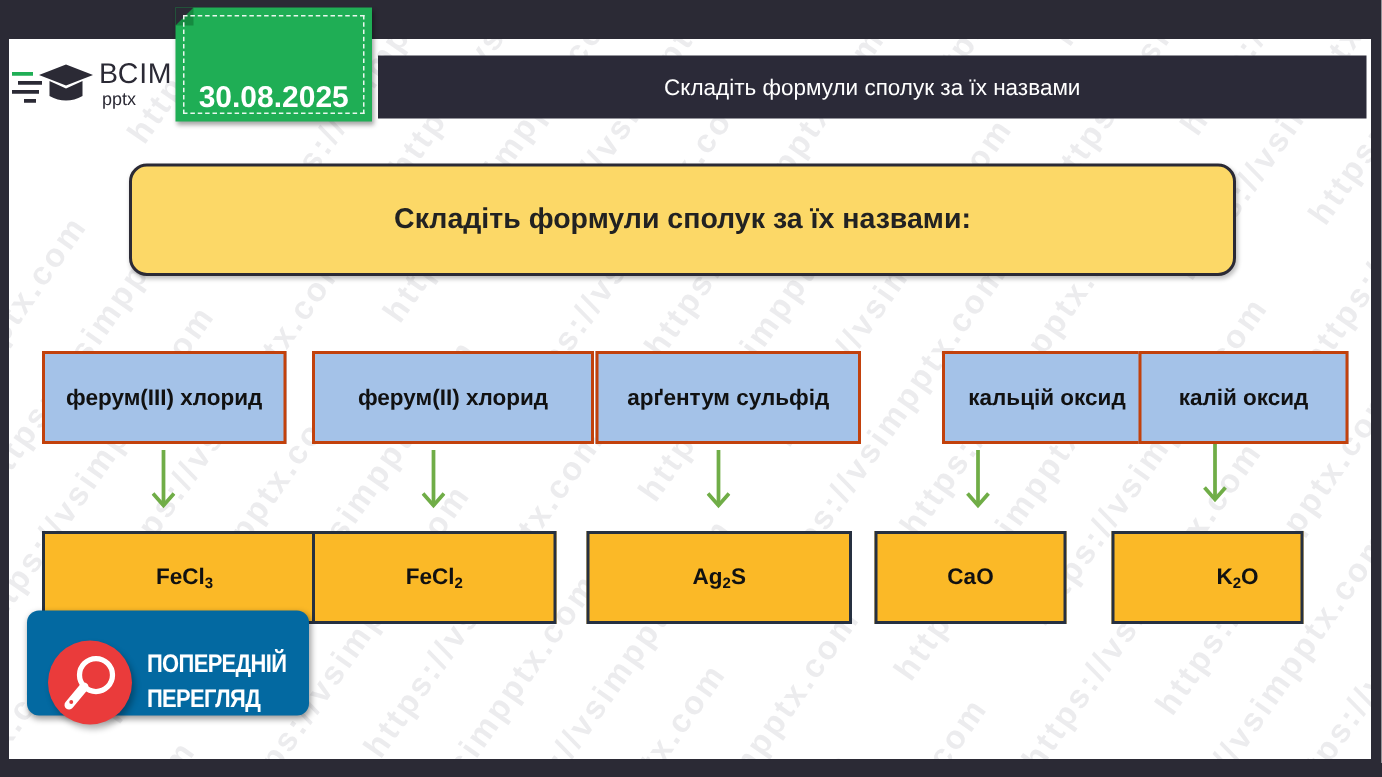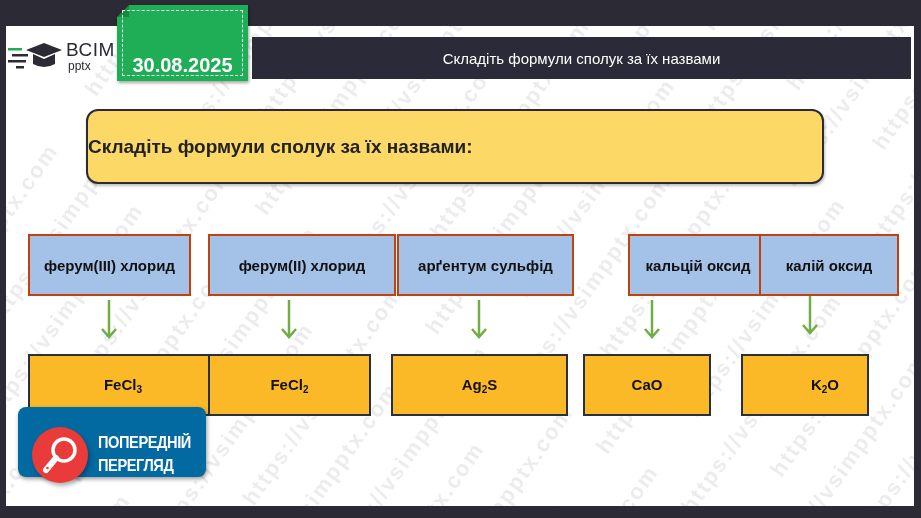--- a/index.html
+++ b/index.html
@@ -59,21 +59,21 @@
       position: absolute; left: 252px; top: 37px; width: 659px; height: 42px;
       background: #2b2a38;
       display: flex; align-items: center; justify-content: center;
       color: #ffffff; font-size: 15px; font-weight: normal;
     }
     .task-box {
       position: absolute; left: 86px; top: 109px; width: 738px; height: 75px;
       background: #fcd867;
       border: 2.5px solid #2b2a35;
       border-radius: 12px;
-      display: flex; align-items: center; 
+      display: flex; align-items: center; justify-content: center;
       font-size: 19px; font-weight: bold; color: #222222;
       box-shadow: 1px 2px 3px rgba(0,0,0,0.25);
     }
     .name-box {
       position: absolute; top: 234px; height: 62px;
       background: #a4c2e8;
       border: 2px solid #c2410c;
       display: flex; align-items: center; justify-content: center;
       font-size: 15px; font-weight: bold; color: #111111;
       white-space: nowrap;

